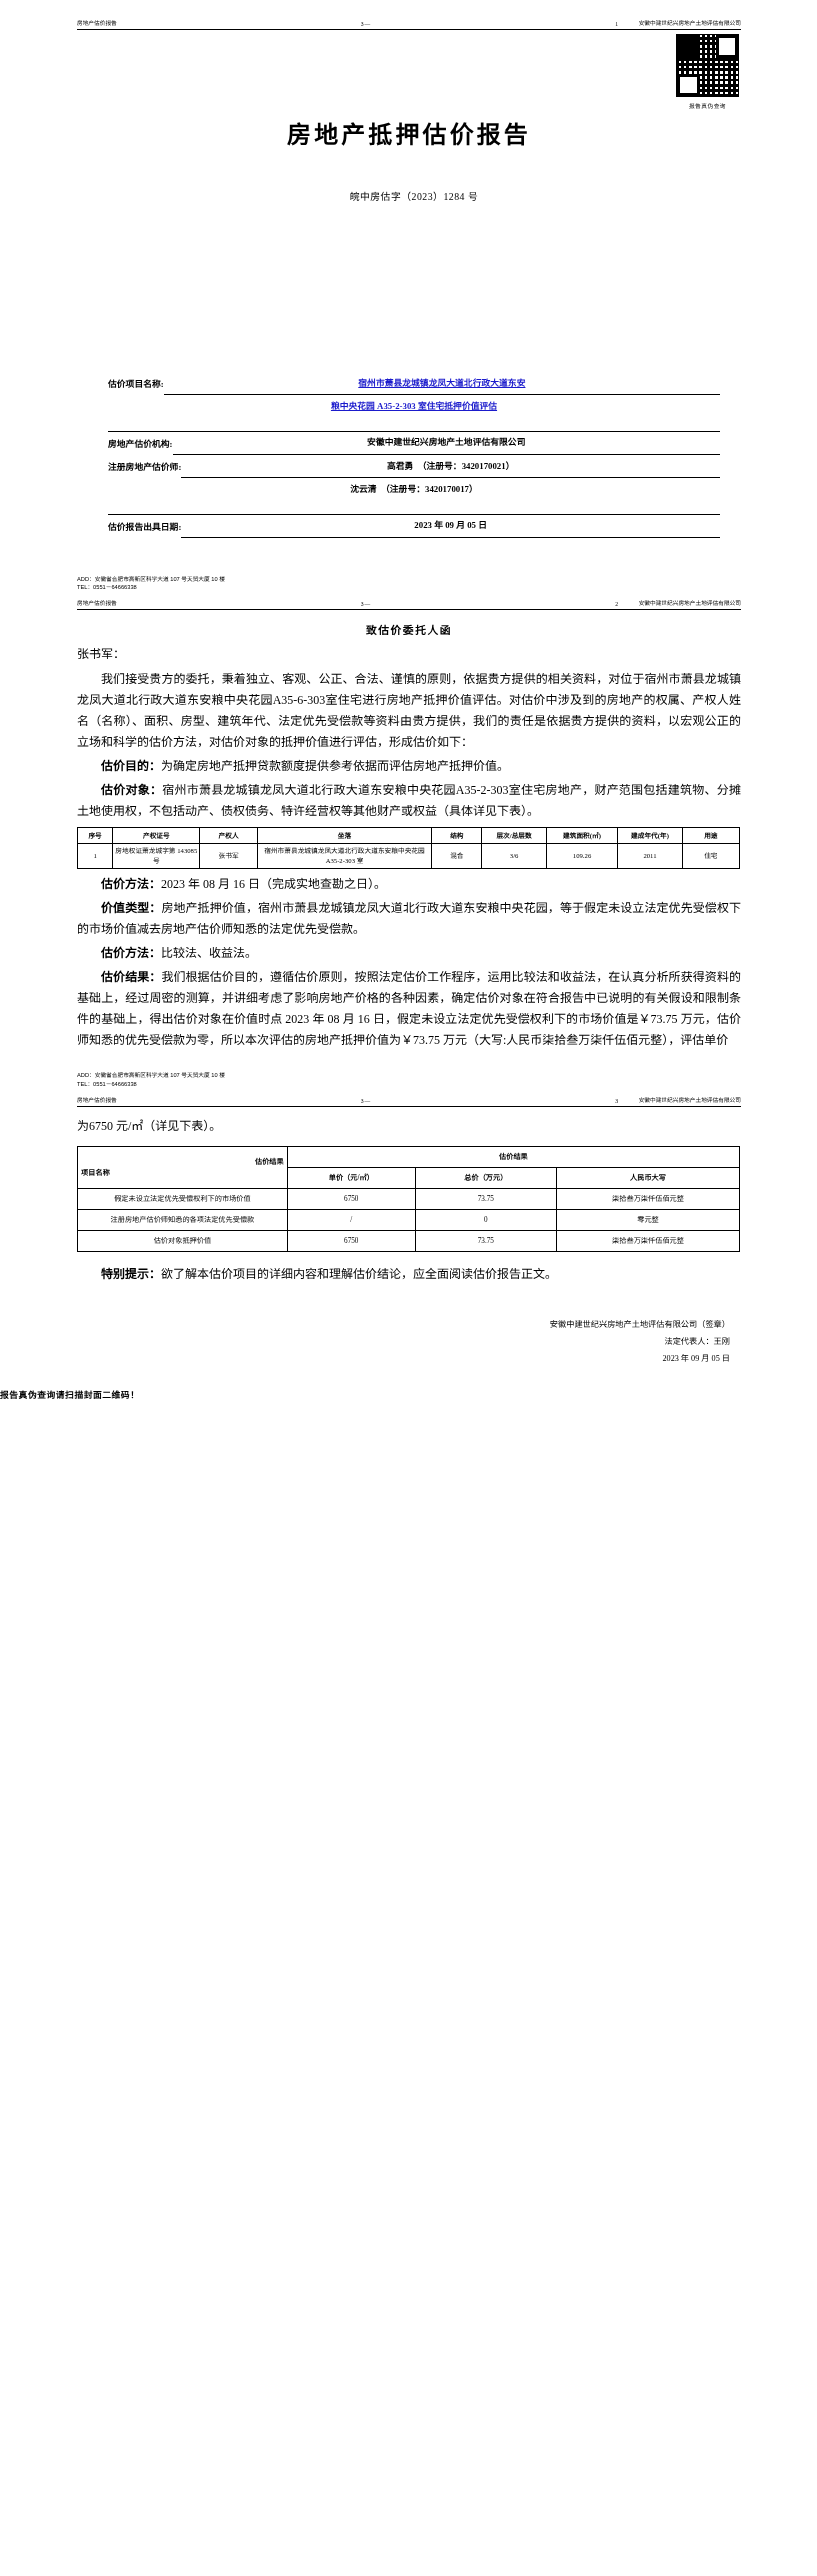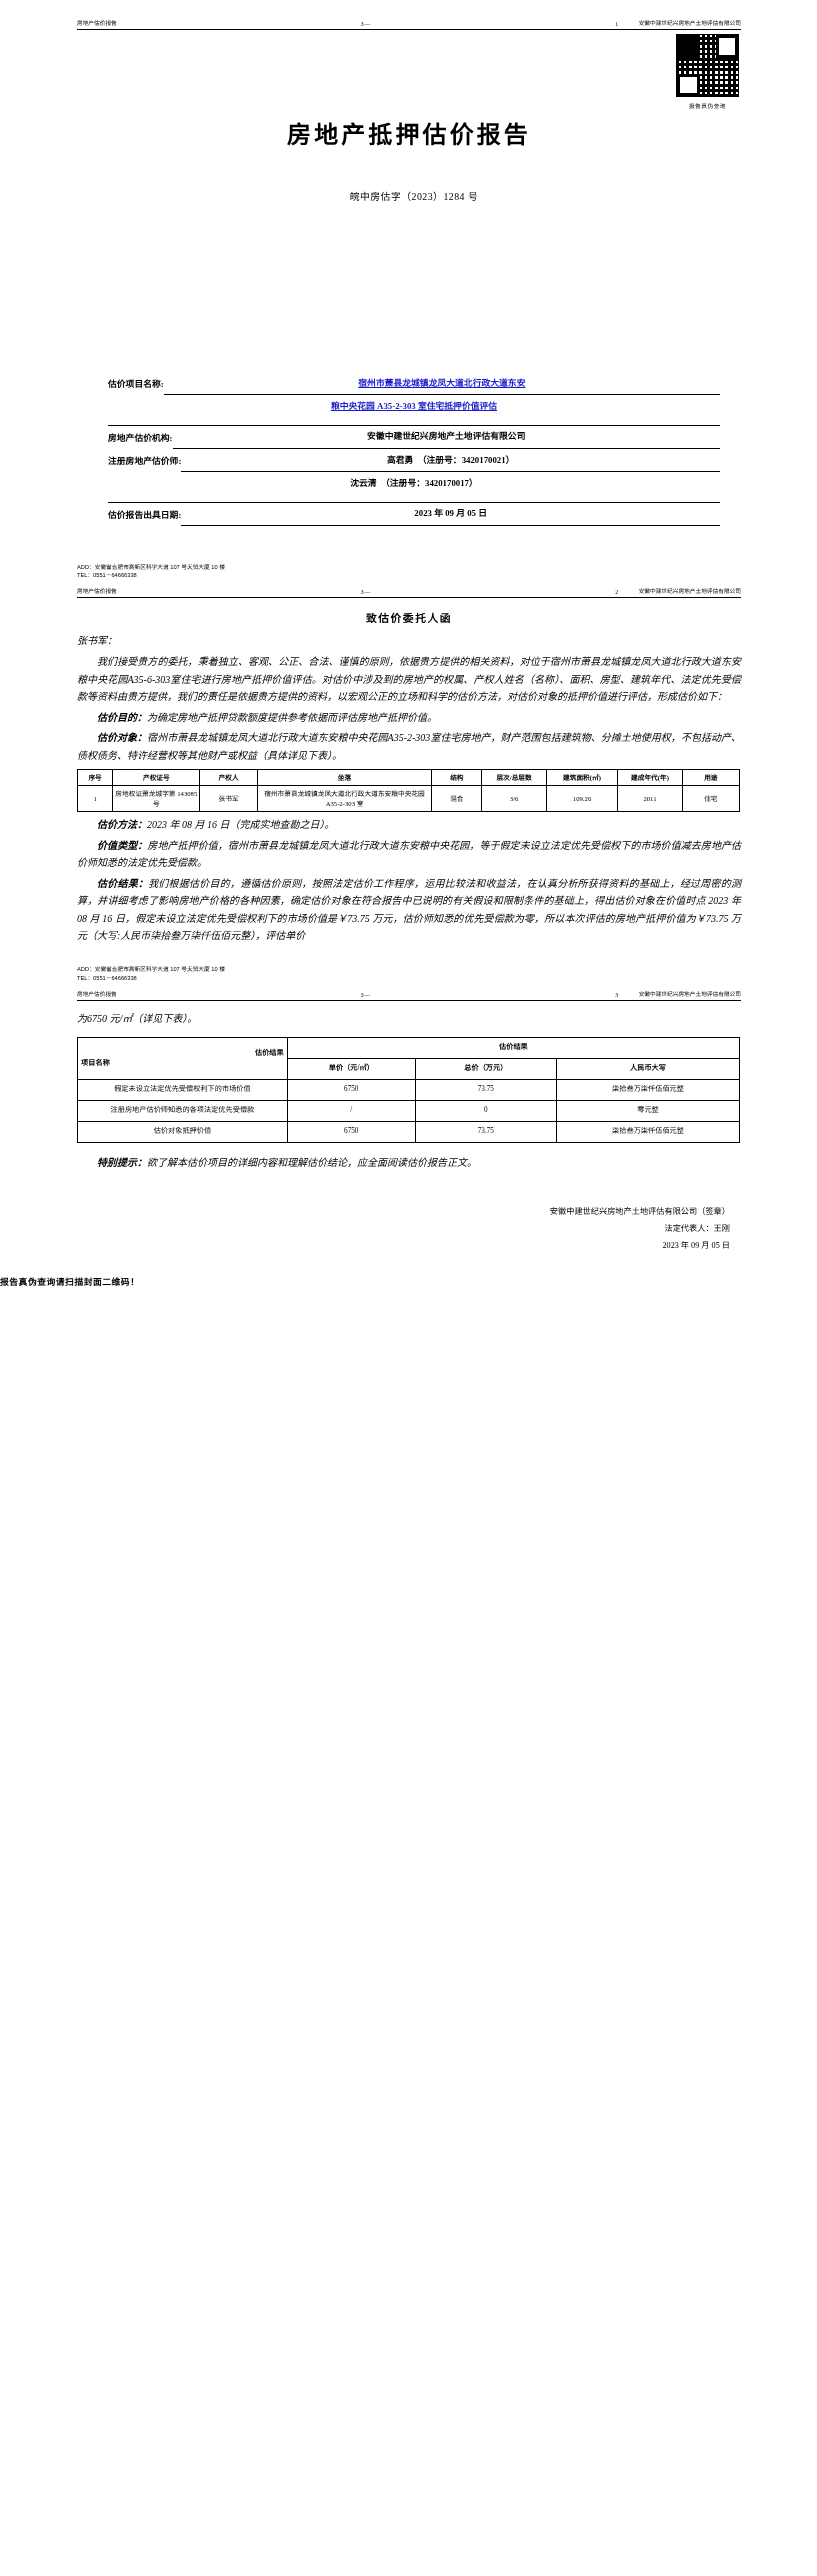--- a/index.html
+++ b/index.html
@@ -101,37 +101,36 @@
     padding:0 2.1px 0.5px 2.1px;
     font-weight:bold;
   }
   .fld .val.underline-link{color:#1b1bcc;text-decoration:underline;}
   .proj-2line{
     border-bottom:0.5px solid #000;
     text-align:center;
     font-weight:bold;
     color:#1b1bcc;
     text-decoration:underline;
-    padding-bottom:9px;
+    padding-bottom:15px;
   }
   
   .sec-title{
     text-align:center;
     font-size:10.8px;
     font-weight:bold;
     letter-spacing:1.5px;
     margin:11.3px 0 7.2px 0;
   }
   .p{
     margin:0 77px 3.1px 77px;
-    font-size:10px;
+    font-size:12px;
     line-height:1.75;
     text-align:justify;
     text-indent:2em;
-    font-style:italic;
   }
   .p.noindent{text-indent:0;}
   .p b{font-weight:bold;}
   
   table.t1{
     border-collapse:collapse;
     margin:5.2px 77px 4.1px 77px;
     width:calc(100% - 155px);
     font-size:6.7px;
   }
@@ -277,20 +276,23 @@
     </tbody>
   </table>
 
   <div class="p">
     <b>估价方法：</b><span>2023 年 08 月 16 日（完成实地查勘之日）。</span>
   </div>
   <div class="p">
     <b>价值类型：</b><span>房地产抵押价值，宿州市萧县龙城镇龙凤大道北行政大道东安粮中央花园，等于假定未设立法定优先受偿权下的市场价值减去房地产估价师知悉的法定优先受偿款。</span>
   </div>
   <div class="p">
+    <b>估价方法：</b><span>比较法、收益法。</span>
+  </div>
+  <div class="p">
     <b>估价结果：</b><span>我们根据估价目的，遵循估价原则，按照法定估价工作程序，运用比较法和收益法，在认真分析所获得资料的基础上，经过周密的测算，并讲细考虑了影响房地产价格的各种因素，确定估价对象在符合报告中已说明的有关假设和限制条件的基础上，得出估价对象在价值时点 2023 年 08 月 16 日，假定未设立法定优先受偿权利下的市场价值是￥73.75 万元，估价师知悉的优先受偿款为零，所以本次评估的房地产抵押价值为￥73.75 万元（大写:人民币柒拾叁万柒仟伍佰元整），评估单价</span>
   </div>
 
   <div style="height:17.5px"></div>
   <div class="addr-block">
     <div>ADD：安徽省合肥市高新区科学大道 107 号天贸大厦 10 楼</div>
     <div>TEL：0551－64666338</div>
   </div>
 
   <div style="height:6.2px"></div>

